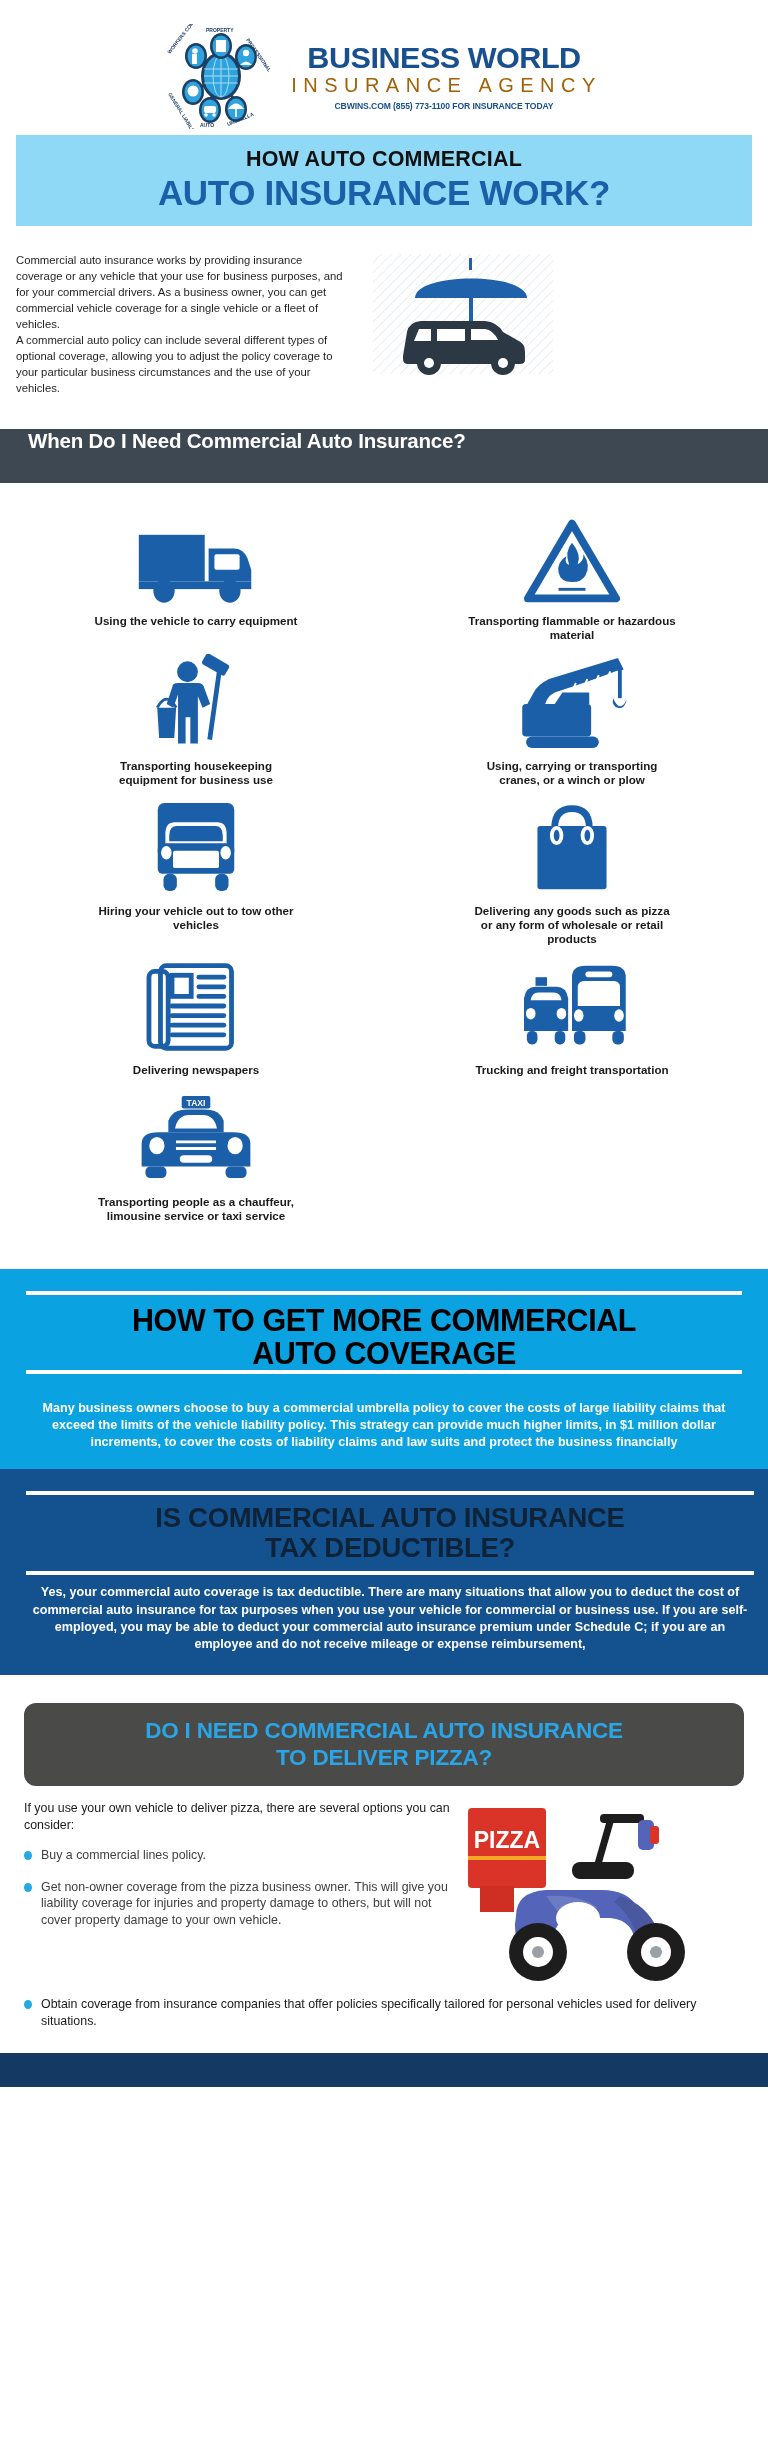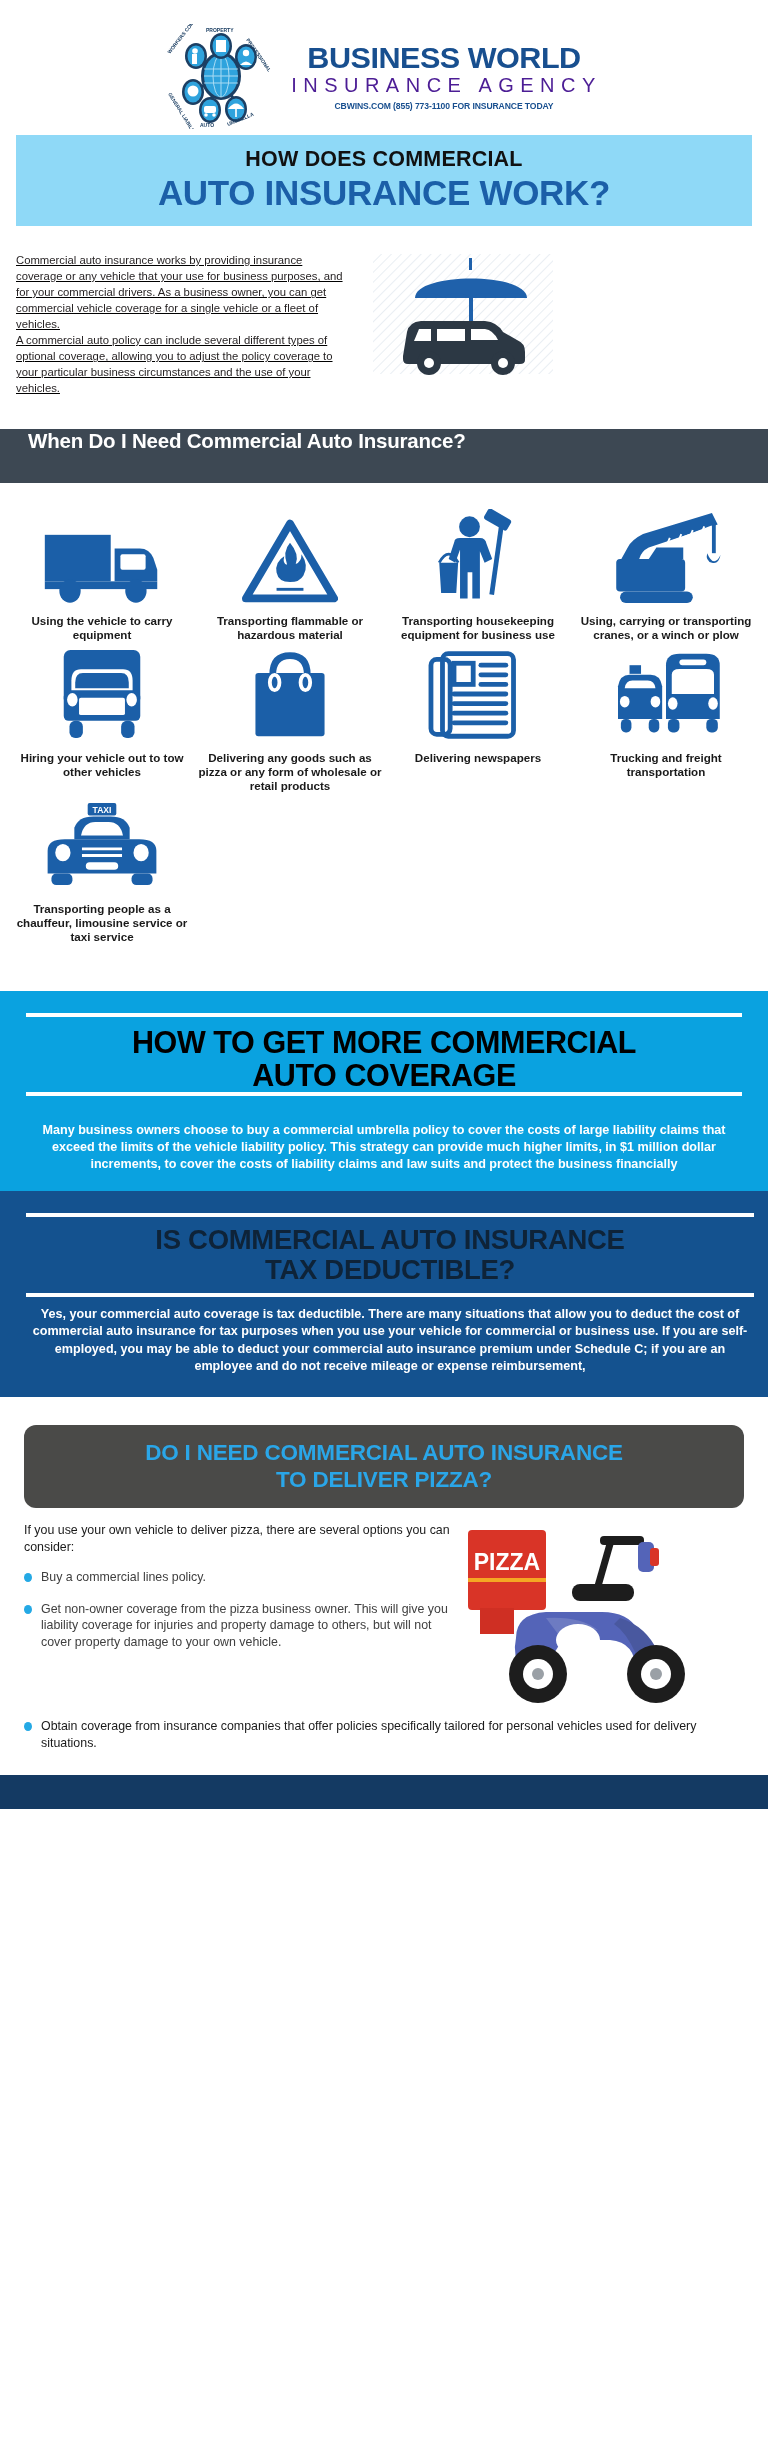--- a/index.html
+++ b/index.html
@@ -21,21 +21,21 @@
   }
   .logo-mark { width: 110px; height: 105px; flex: none; }
   .logo-words { display: flex; flex-direction: column; align-items: center; }
   .logo-line1 {
     font-size: 30px; font-weight: bold; letter-spacing: -0.5px;
     color: #184f8f; line-height: 1.0;
     transform: scaleX(1.02);
   }
   .logo-line2 {
     font-size: 20px; font-weight: normal; letter-spacing: 6.5px;
-    color: #4c1d95; line-height: 1.25; padding-left: 5px;
+    color: #a16207; line-height: 1.25; padding-left: 5px;
   }
   .logo-line3 {
     font-size: 8.6px; font-weight: bold; color: #184f8f;
     letter-spacing: -0.1px; margin-top: 3px;
   }
 
   
   .title-banner {
     background: #8fd9f7;
     margin: 0 16px;
@@ -49,21 +49,20 @@
   .title-big {
     font-size: 35px; font-weight: bold; color: #1b5fa8;
     letter-spacing: -0.3px; line-height: 1.1; margin-top: 2px;
   }
 
   
   .intro {
     display: flex;
     padding: 26px 16px 0 16px;
     gap: 22px;
-    text-decoration: underline;
   }
   .intro-text {
     width: 335px; flex: none;
     font-size: 11.3px; line-height: 1.42; color: #231f20;
   }
   .intro-text p + p { margin-top: 0px; }
   .intro-art { flex: 1; position: relative; height: 130px; }
 
   
   .dark-bar {
@@ -74,23 +73,23 @@
     margin-top: 32px;
   }
   .dark-bar-title {
     color: #ffffff; font-size: 20.5px; font-weight: bold;
     letter-spacing: -0.2px;
   }
 
   
   .icon-grid {
     display: grid;
-    grid-template-columns: repeat(4, 1fr);
+    grid-template-columns: repeat(2, 1fr);
     padding: 26px 8px 10px 8px;
-    row-gap: 4px;
+    row-gap: 12px;
   }
   .icon-cell {
     display: flex; flex-direction: column;
     align-items: center; justify-content: flex-start;
   }
   .icon-box {
     height: 96px; display: flex; align-items: flex-end; justify-content: center;
   }
   .icon-label {
     margin-top: 9px;
@@ -236,21 +235,21 @@
     </svg>
   </span>
   <span class="logo-words">
     <span class="logo-line1">BUSINESS WORLD</span>
     <span class="logo-line2">INSURANCE AGENCY</span>
     <span class="logo-line3">CBWINS.COM (855) 773-1100 FOR INSURANCE TODAY</span>
   </span>
 </div>
 
 <div class="title-banner">
-  <div class="title-small">HOW DOES COMMERCIAL</div>
+  <div class="title-small">HOW AUTO COMMERCIAL</div>
   <div class="title-big">AUTO INSURANCE WORK?</div>
 </div>
 
 <div class="intro">
   <div class="intro-text">
     <p>Commercial auto insurance works by providing insurance coverage or any vehicle that your use for business purposes, and for your commercial drivers. As a business owner, you can get commercial vehicle coverage for a single vehicle or a fleet of vehicles.</p>
     <p>A commercial auto policy can include several different types of optional coverage, allowing you to adjust the policy coverage to your particular business circumstances and the use of your vehicles.</p>
   </div>
   <div class="intro-art">
     <svg viewBox="0 0 180 130" width="180" height="130" aria-hidden="true">

